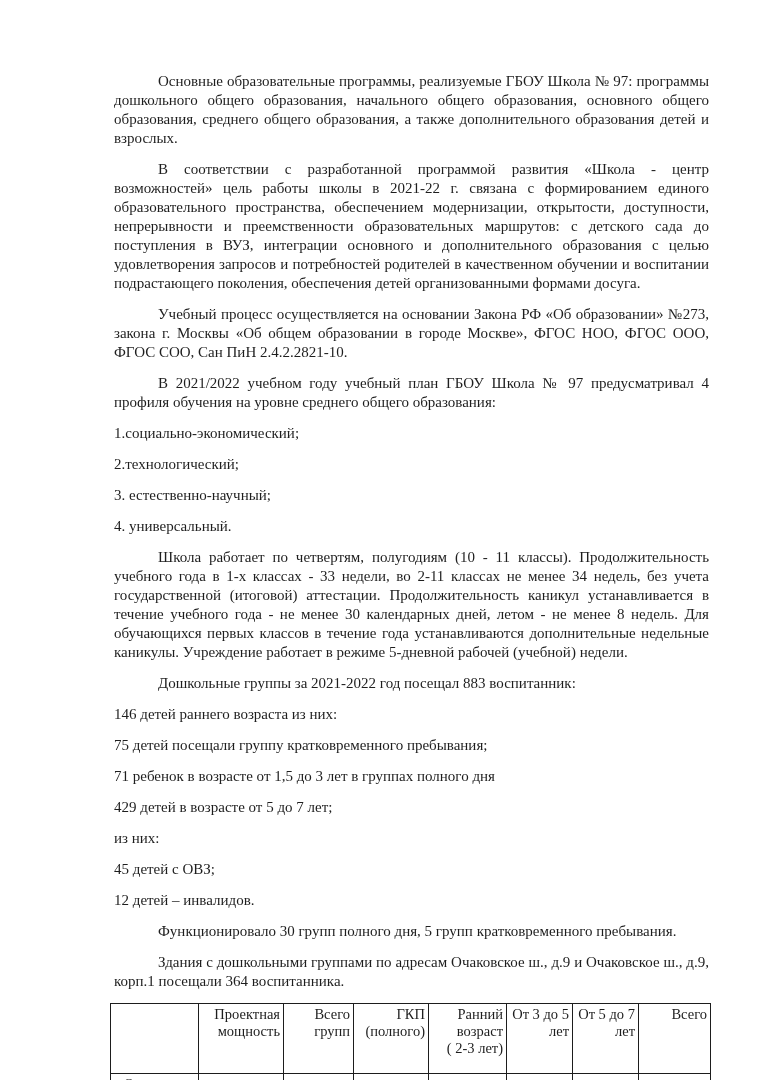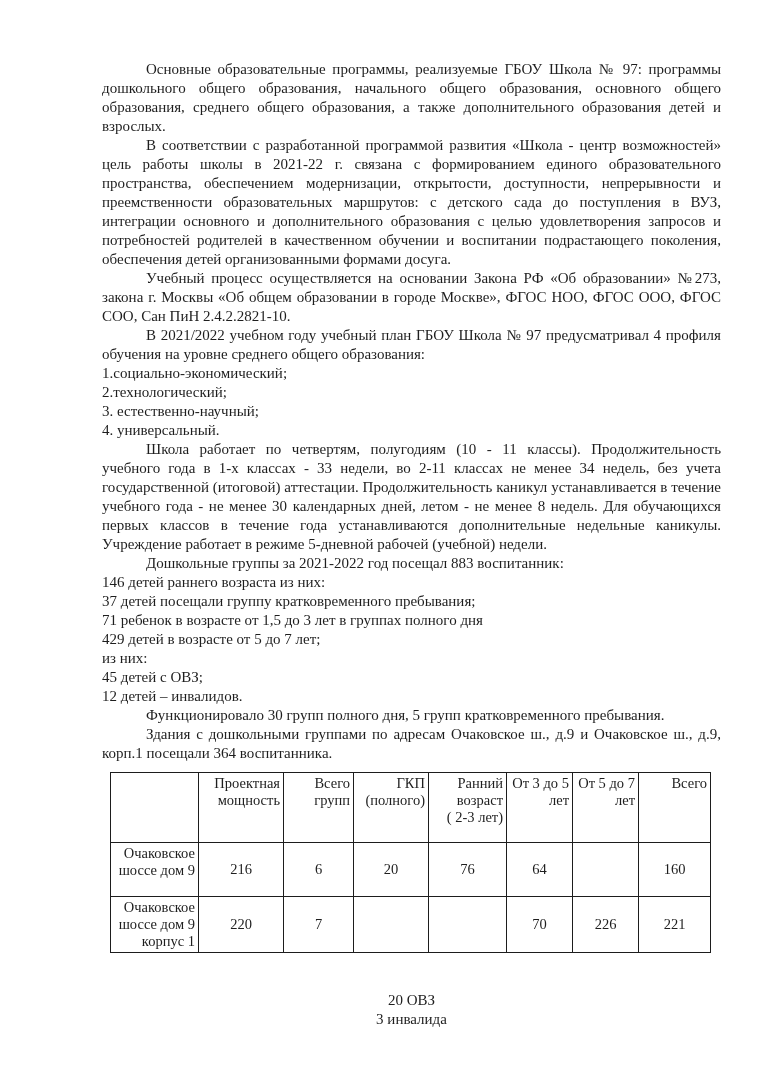--- a/index.html
+++ b/index.html
@@ -12,21 +12,21 @@
   .page {
     position: relative;
     width: 763px; height: 1080px;
     background: #ffffff;
     overflow: hidden;
   }
   .content {
     padding: 60px 42px 0 102px; 
   }
   p {
-    margin: 0;
+    margin: 12px;
     font-size: 15px;
     line-height: 19px;
     text-align: justify;
   }
   p.indent { text-indent: 44px; }
   p.flush { text-align: left; }
   .underline { }
 
   table.dg {
     border-collapse: collapse;
@@ -70,21 +70,21 @@
     <p class="flush">1.социально-экономический;</p>
     <p class="flush">2.технологический;</p>
     <p class="flush">3. естественно-научный;</p>
     <p class="flush">4. универсальный.</p>
 
     <p class="indent">Школа работает по четвертям, полугодиям (10 - 11 классы). Продолжительность учебного года в 1-х классах - 33 недели, во 2-11 классах не менее 34 недель, без учета государственной (итоговой) аттестации. Продолжительность каникул устанавливается в течение учебного года - не менее 30 календарных дней, летом - не менее 8 недель. Для обучающихся первых классов в течение года устанавливаются дополнительные недельные каникулы. Учреждение работает в режиме 5-дневной рабочей (учебной) недели.</p>
 
     <p class="indent"><span class="underline">Дошкольные группы за 2021-2022 год посещал 883 воспитанник:</span></p>
 
     <p class="flush">146 детей раннего возраста из них:</p>
-    <p class="flush">37 детей посещали группу кратковременного пребывания;</p>
+    <p class="flush">75 детей посещали группу кратковременного пребывания;</p>
     <p class="flush">71 ребенок  в возрасте от 1,5  до  3  лет в группах полного дня</p>
     <p class="flush">429 детей в возрасте от  5 до 7 лет;</p>
     <p class="flush">из них:</p>
     <p class="flush">45 детей с ОВЗ;</p>
     <p class="flush">12 детей – инвалидов.</p>
 
     <p class="indent">Функционировало 30 групп полного дня, 5 групп кратковременного пребывания.</p>
     <p class="indent">Здания с дошкольными группами по адресам Очаковское ш., д.9 и Очаковское ш., д.9, корп.1 посещали 364 воспитанника.</p>
 
     <table class="dg">

